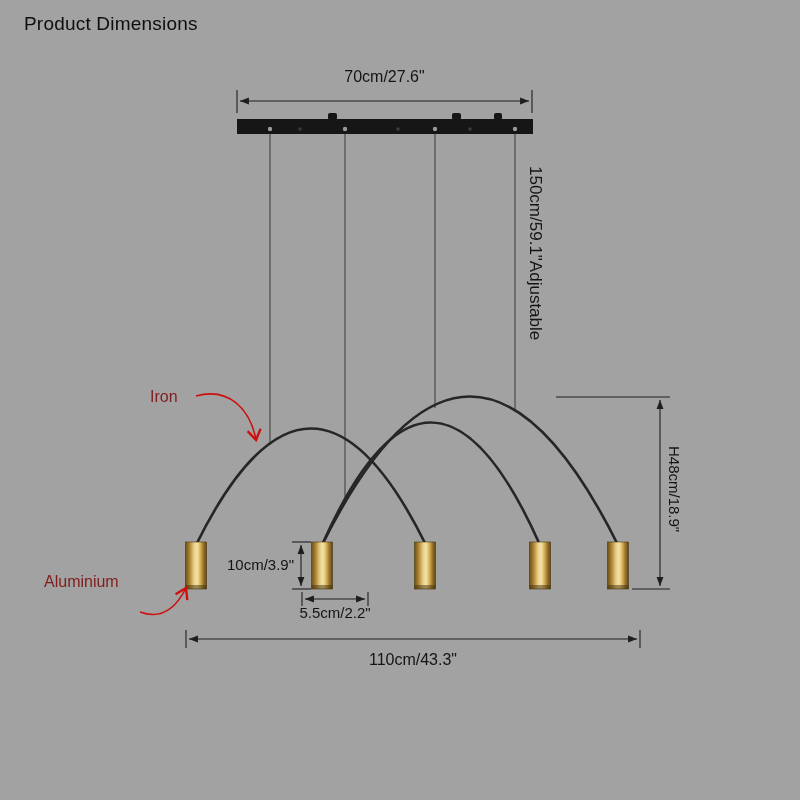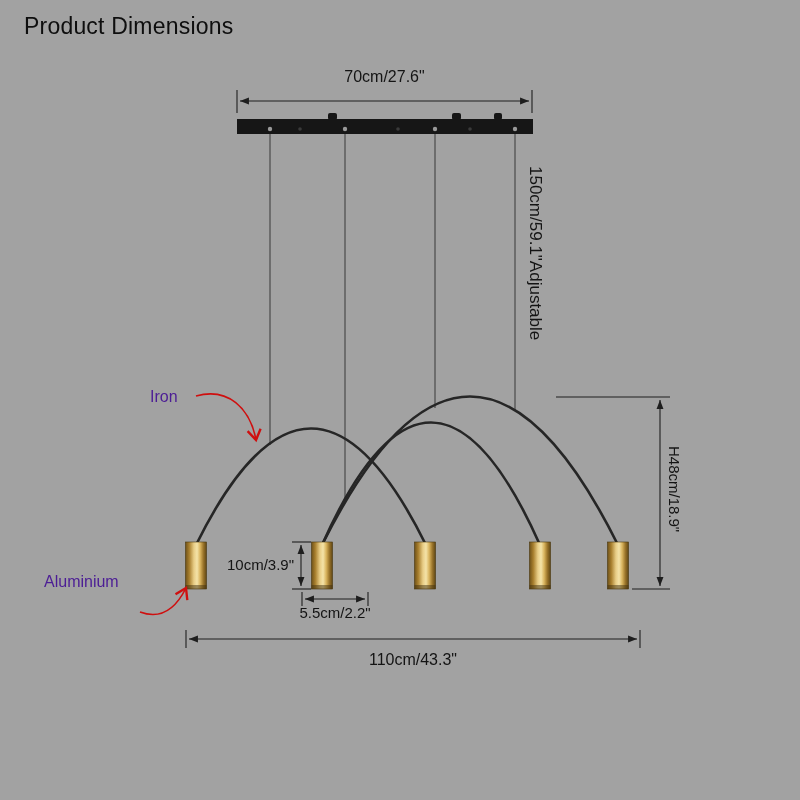--- a/index.html
+++ b/index.html
@@ -5,33 +5,33 @@
   html,body{margin:0;padding:0;}
   .stage{
     position:relative;
     width:800px;height:800px;
     background:#a2a2a2;
     font-family:"Liberation Sans", sans-serif;
     overflow:hidden;
   }
   .title{
     position:absolute;left:24px;top:13px;
-    font-size:23px;color:#0e0e0e;letter-spacing:.2px;
+    font-size:19px;color:#0e0e0e;letter-spacing:.2px;
   }
   .dim-label{
     position:absolute;color:#141414;font-size:15px;white-space:nowrap;
   }
   .dim-label.center{text-align:center;}
   .dim-label.right{text-align:right;}
   .rot{
     transform:rotate(90deg);
     transform-origin:0 0;
   }
   .red-label{
-    position:absolute;color:#4c1d95;font-size:16px;white-space:nowrap;
+    position:absolute;color:#7f1d1d;font-size:16px;white-space:nowrap;
   }
   svg{position:absolute;left:0;top:0;}
 </style>
 </head>
 <body>
 
 <div class="stage">
 
   <div class="title">Product Dimensions</div>
 

